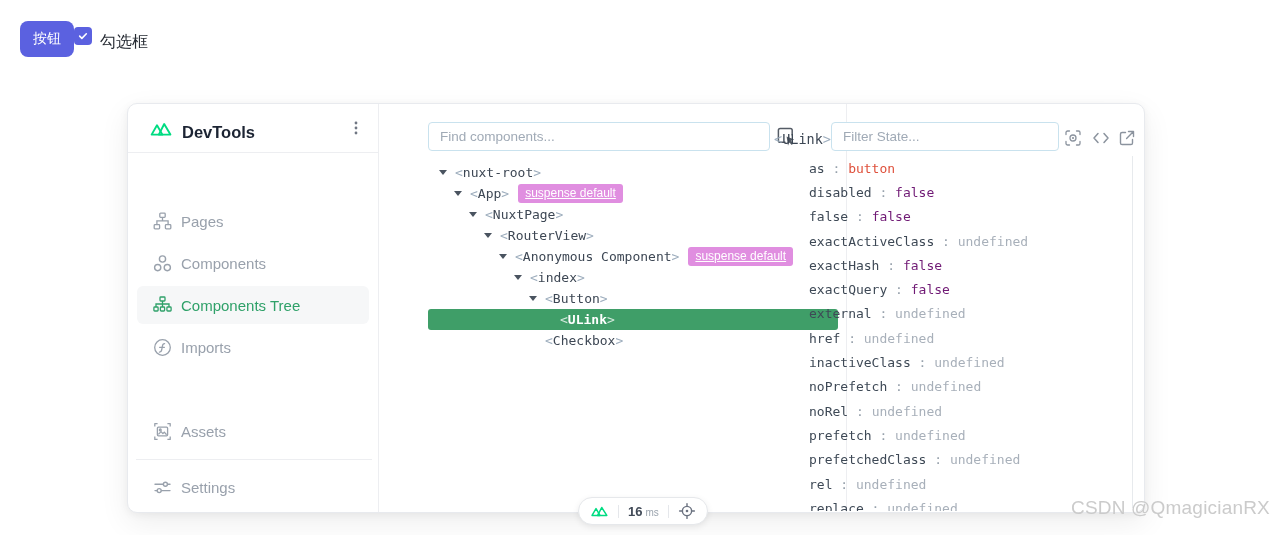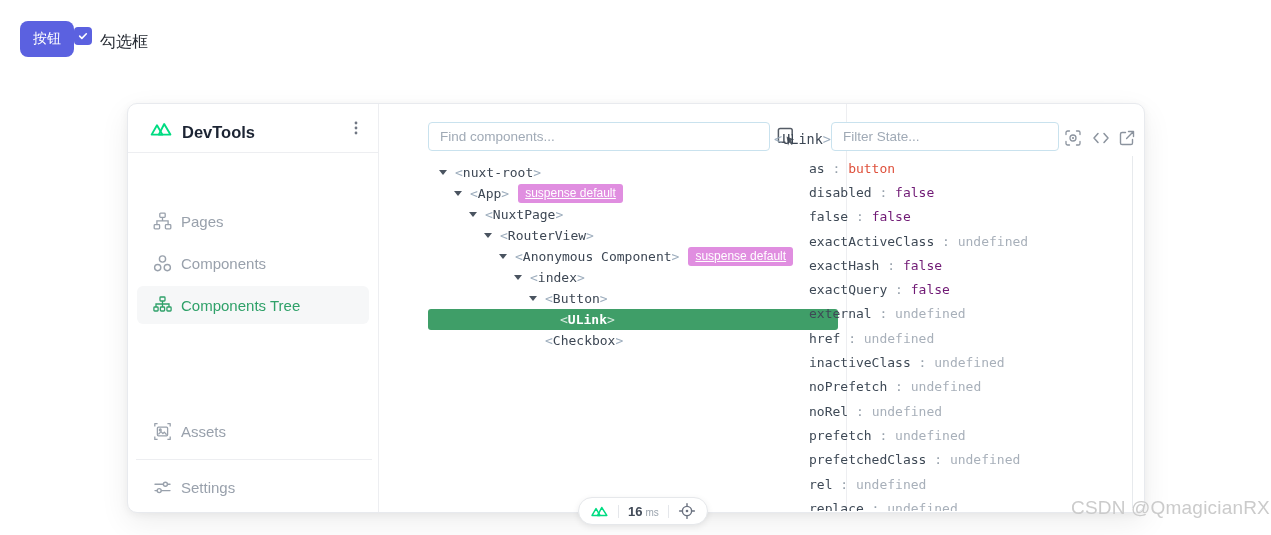--- a/index.html
+++ b/index.html
@@ -148,20 +148,27 @@
             <rect x="7" y="1" width="5" height="4" rx="0.8"></rect>
             <path d="M9.5 5v3M3 11V8h13v3M9.5 8v3"></path>
             <rect x="0.9" y="11" width="4.2" height="4" rx="0.8"></rect>
             <rect x="7.4" y="11" width="4.2" height="4" rx="0.8"></rect>
             <rect x="13.9" y="11" width="4.2" height="4" rx="0.8"></rect>
           </g>
         </svg>
         <span class="nlabel">Components Tree</span>
       </div>
 
+      <div class="nav-item" style="top:224px">
+        <svg class="nico" viewBox="0 0 19 19">
+          <circle cx="9.5" cy="9.5" r="7.8" fill="none" stroke="currentColor" stroke-width="1.3"></circle>
+          <path d="M11.6 5.6c-1.6 0-2 .9-2.2 2.4l-.7 4c-.3 1.5-.9 2.2-2.3 2.2M6.6 9.3h4.8" fill="none" stroke="currentColor" stroke-width="1.3" stroke-linecap="round"></path>
+        </svg>
+        <span class="nlabel">Imports</span>
+      </div>
 
 
       <div class="nav-item" style="top:308px">
         <svg class="nico" viewBox="0 0 19 19">
           <g fill="none" stroke="currentColor" stroke-width="1.3" stroke-linejoin="round">
             <path d="M4.6 1.6H1.8v2.8M14.4 1.6h2.8v2.8M4.6 17.4H1.8v-2.8M14.4 17.4h2.8v-2.8"></path>
             <rect x="4.4" y="5.2" width="10.2" height="8.6" rx="1"></rect>
             <circle cx="7.3" cy="7.9" r="0.9"></circle>
             <path d="M5.4 12.4l2.6-2.8 1.9 2 1.4-1.5 2.3 2.6"></path>
           </g>

